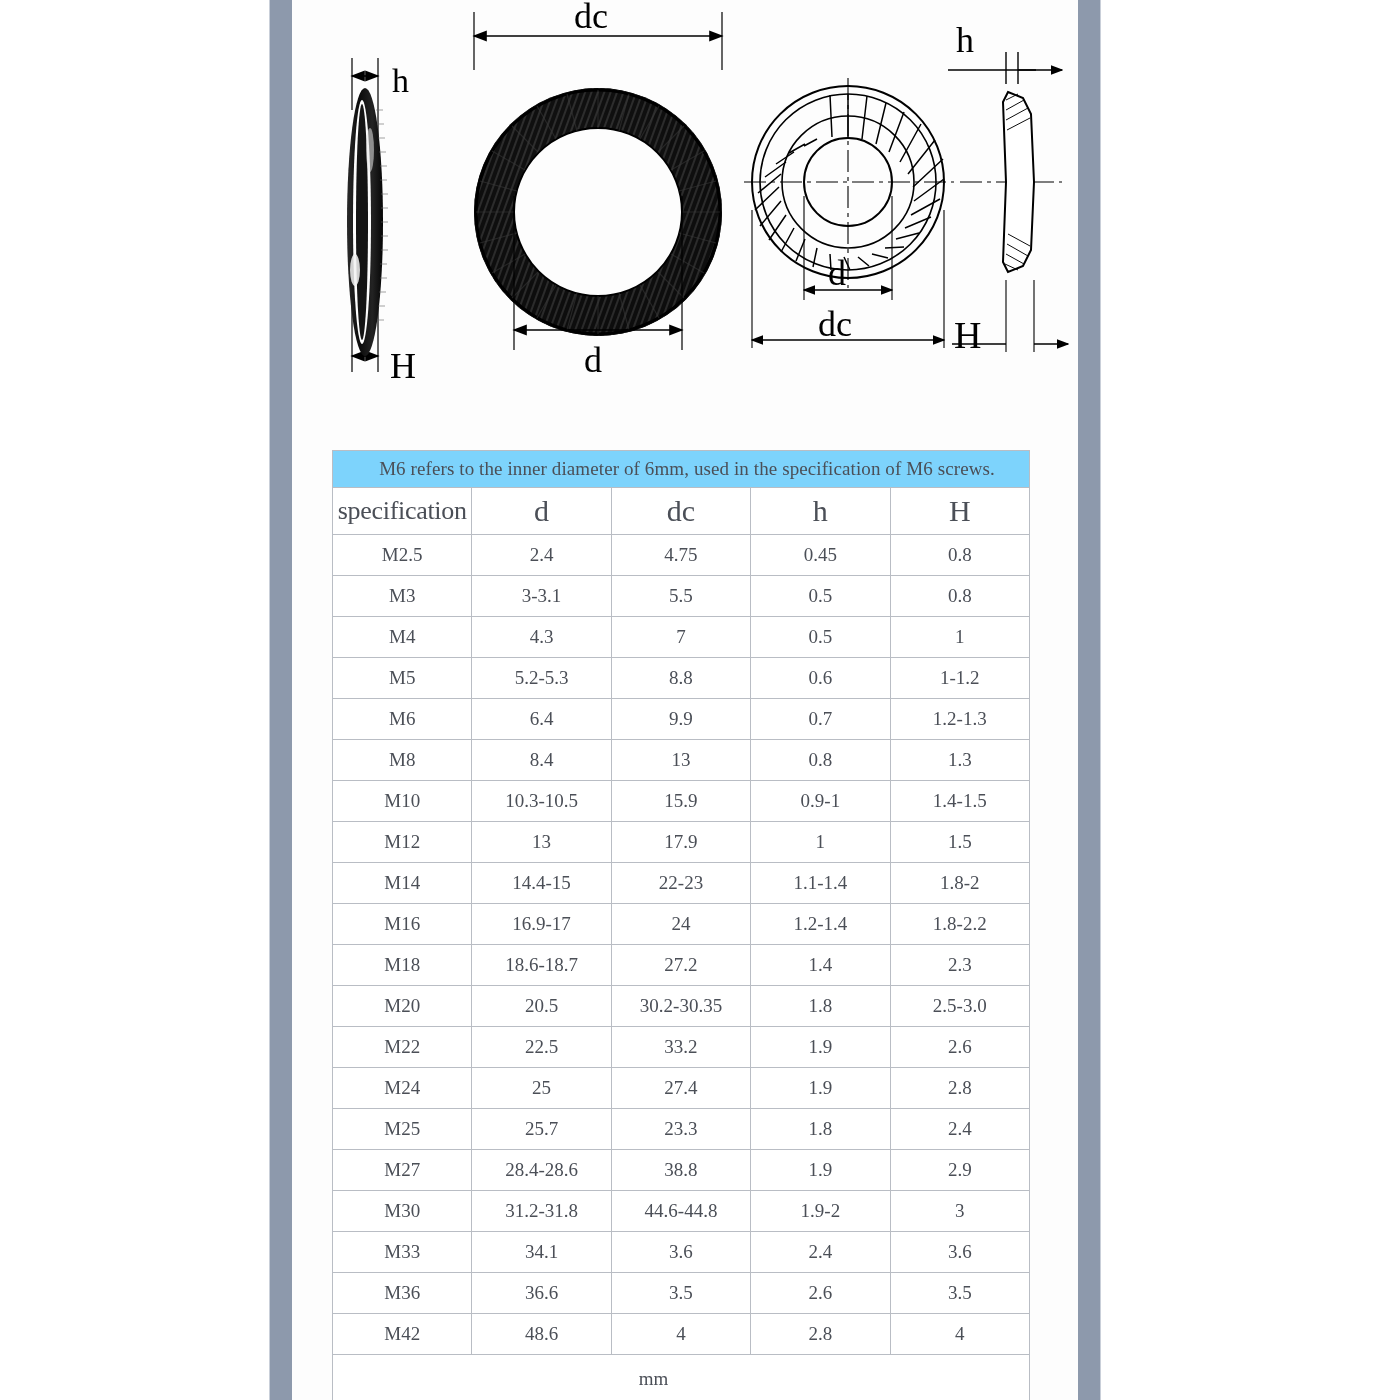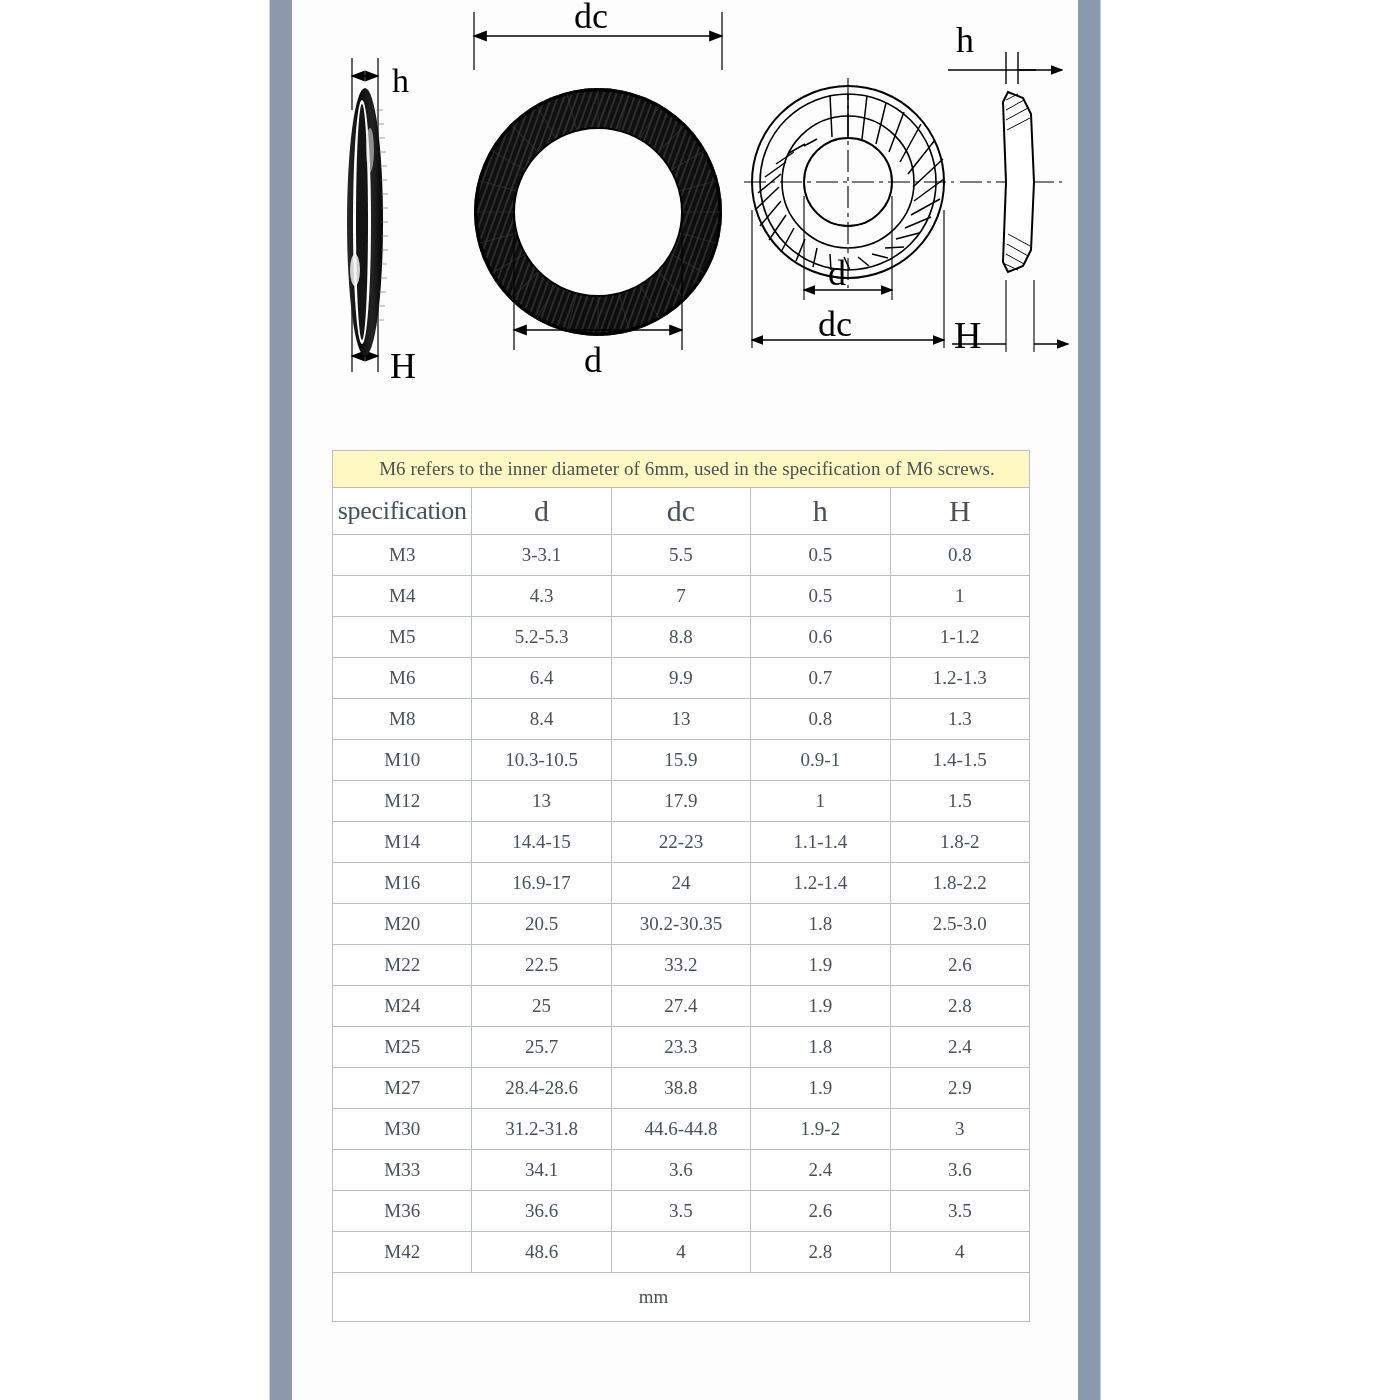--- a/index.html
+++ b/index.html
@@ -60,21 +60,21 @@
     table-layout: fixed;
     background: #ffffff;
   }
   table.spec td, table.spec th {
     border: 1px solid #b9bdc4;
     text-align: center;
     color: #4b4f57;
     font-weight: normal;
   }
   .banner-cell {
-    background: #fef9c3;
+    background: #7dd3fc;
     color: #ffffff;
     font-size: 19px;
     text-align: left;
     padding: 7px 0 7px 12px;
     border: 1px solid #2f3c59;
     letter-spacing: .1px;
     white-space: nowrap;
   }
   .col-head {
     font-size: 30px;
@@ -299,20 +299,27 @@
         </tr>
         <tr>
           <th class="col-head spec-word">specification</th>
           <th class="col-head">d</th>
           <th class="col-head">dc</th>
           <th class="col-head">h</th>
           <th class="col-head">H</th>
         </tr>
       </thead>
       <tbody id="spec-body">
+      <tr>
+            <td>M2.5</td>
+            <td>2.4</td>
+            <td>4.75</td>
+            <td>0.45</td>
+            <td>0.8</td>
+          </tr>
           <tr>
             <td>M3</td>
             <td>3-3.1</td>
             <td>5.5</td>
             <td>0.5</td>
             <td>0.8</td>
           </tr>
           <tr>
             <td>M4</td>
             <td>4.3</td>
@@ -361,20 +368,27 @@
             <td>22-23</td>
             <td>1.1-1.4</td>
             <td>1.8-2</td>
           </tr>
           <tr>
             <td>M16</td>
             <td>16.9-17</td>
             <td>24</td>
             <td>1.2-1.4</td>
             <td>1.8-2.2</td>
+          </tr>
+          <tr>
+            <td>M18</td>
+            <td>18.6-18.7</td>
+            <td>27.2</td>
+            <td>1.4</td>
+            <td>2.3</td>
           </tr>
           <tr>
             <td>M20</td>
             <td>20.5</td>
             <td>30.2-30.35</td>
             <td>1.8</td>
             <td>2.5-3.0</td>
           </tr>
           <tr>
             <td>M22</td>

